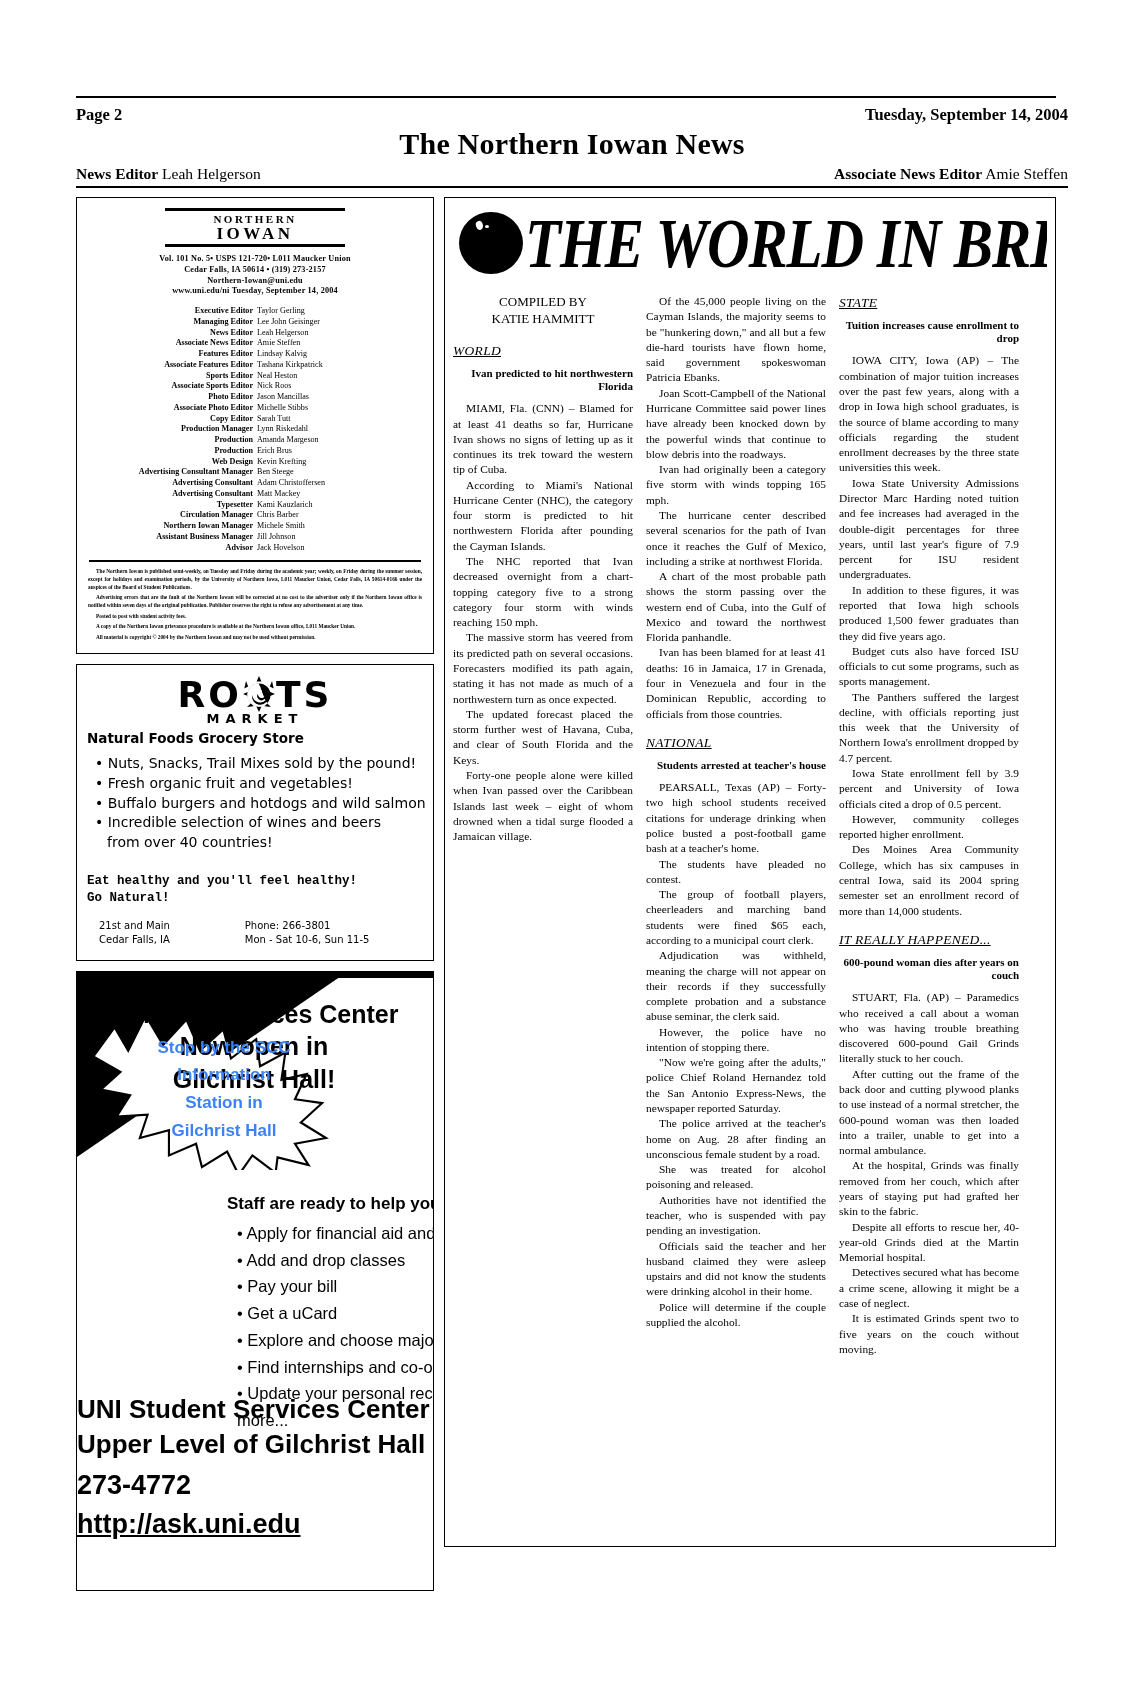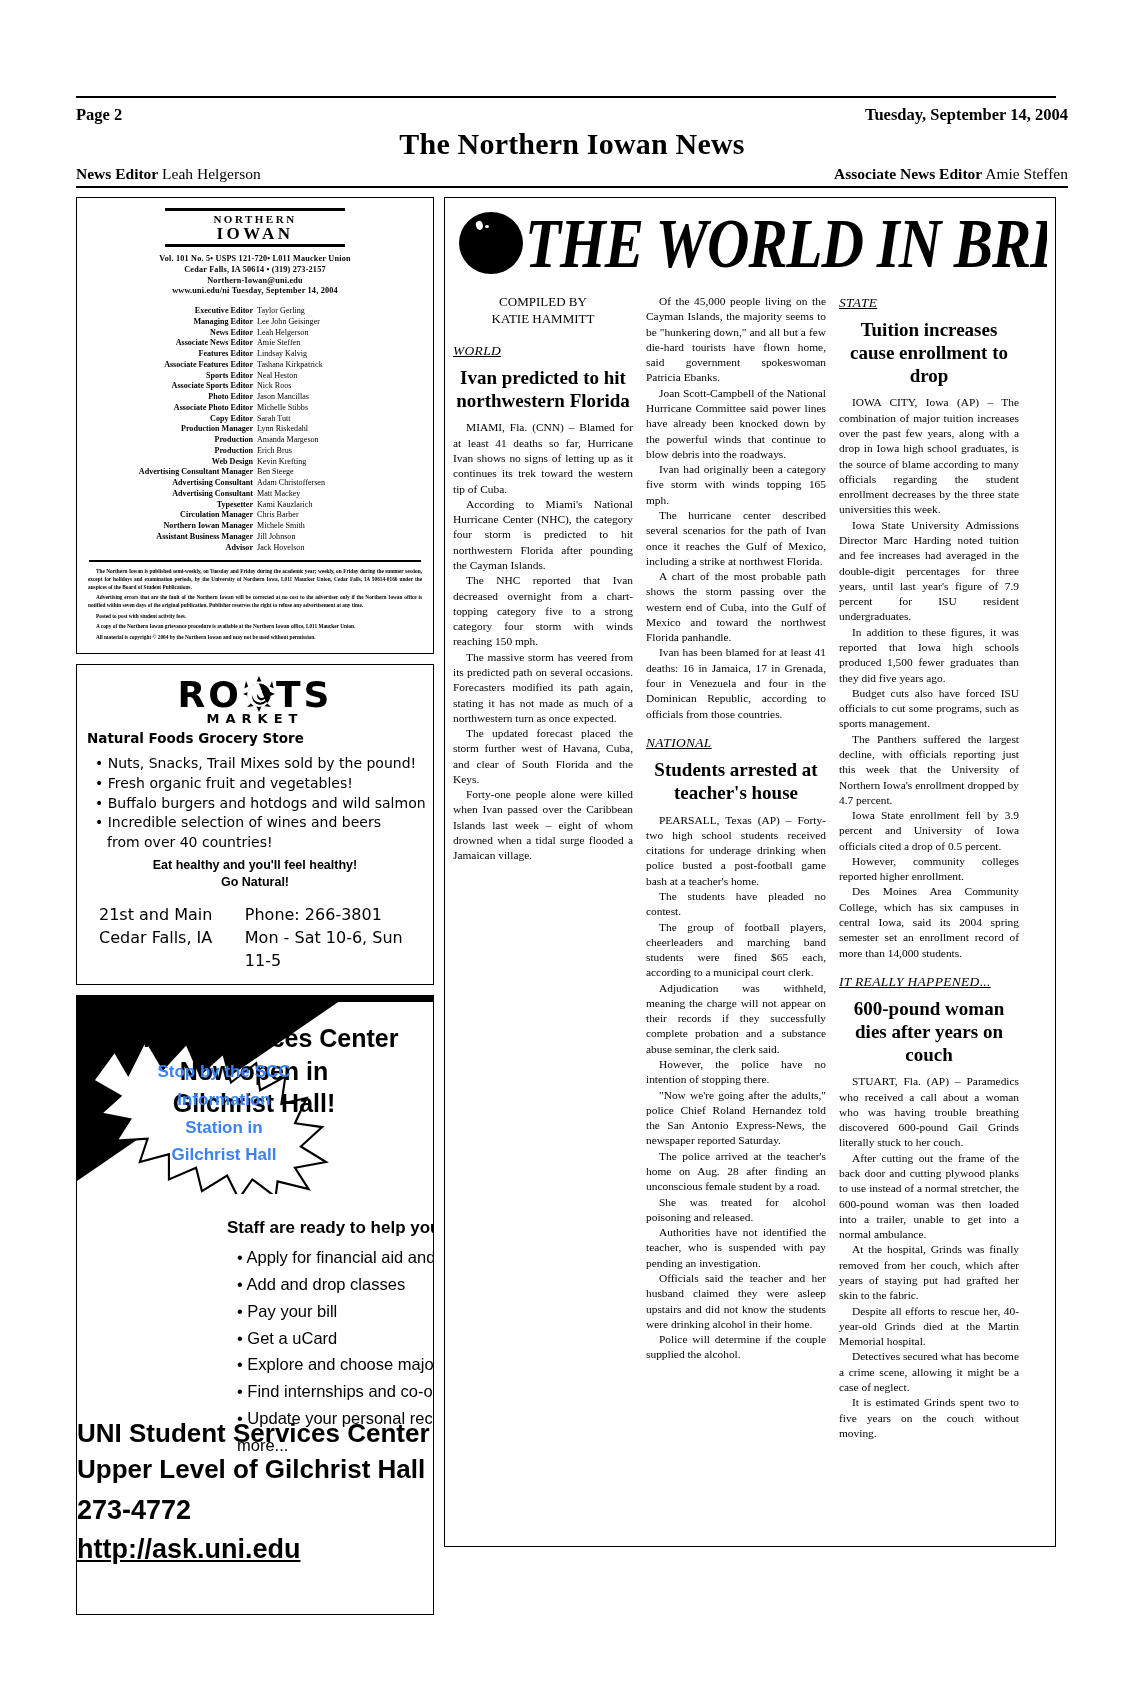--- a/index.html
+++ b/index.html
@@ -142,33 +142,33 @@
   .roots-bullets {
     margin-top: 8px;
     font-family: "DejaVu Sans", sans-serif;
     font-size: 14px;
     line-height: 1.42;
     padding-left: 8px;
   }
   .roots-bullets div { white-space: nowrap; }
   .roots-bullets .cont { padding-left: 12px; }
   .roots-eat {
-    text-align: center;
-    font-family: Liberation Sans, sans-serif;
+    font-family: Liberation Mono, monospace;
     font-weight: bold;
     font-size: 12.5px;
     line-height: 1.35;
-    margin-top: 4px;
+    margin-top: 20px;
   }
   .roots-contact {
     display: flex;
     font-family: "DejaVu Sans", sans-serif;
-    font-size: 16px;
+    font-size: 10px;
     line-height: 1.45;
     margin-top: 12px;
+    align-items: center;
   }
   .roots-contact .c1 { width: 45%; padding-left: 12px; }
   .roots-contact .c2 { width: 55%; }
 
   
   .sccad {
     border: 1.5px solid #000;
     box-sizing: border-box;
     position: relative;
     height: 620px;
@@ -305,25 +305,25 @@
     font-size: 13.5px;
     font-style: italic;
     text-decoration: underline;
     margin: 0 0 7px 0;
     text-indent: 0 !important;
     letter-spacing: 0.3px;
   }
   .sec-label.top { margin-top: 0; }
   .story-head {
     font-weight: bold;
-    font-size: 19px;
+    font-size: 11px;
     line-height: 1.2;
     margin: 0 0 8px 0;
     text-indent: 0 !important;
-    text-align: center;
+    text-align: right;
   }
   .gap { height: 12px; }
 </style>
 </head>
 <body>
 
 <div class="page">
 
   <div class="rule-top"></div>
   <div class="head-row">

